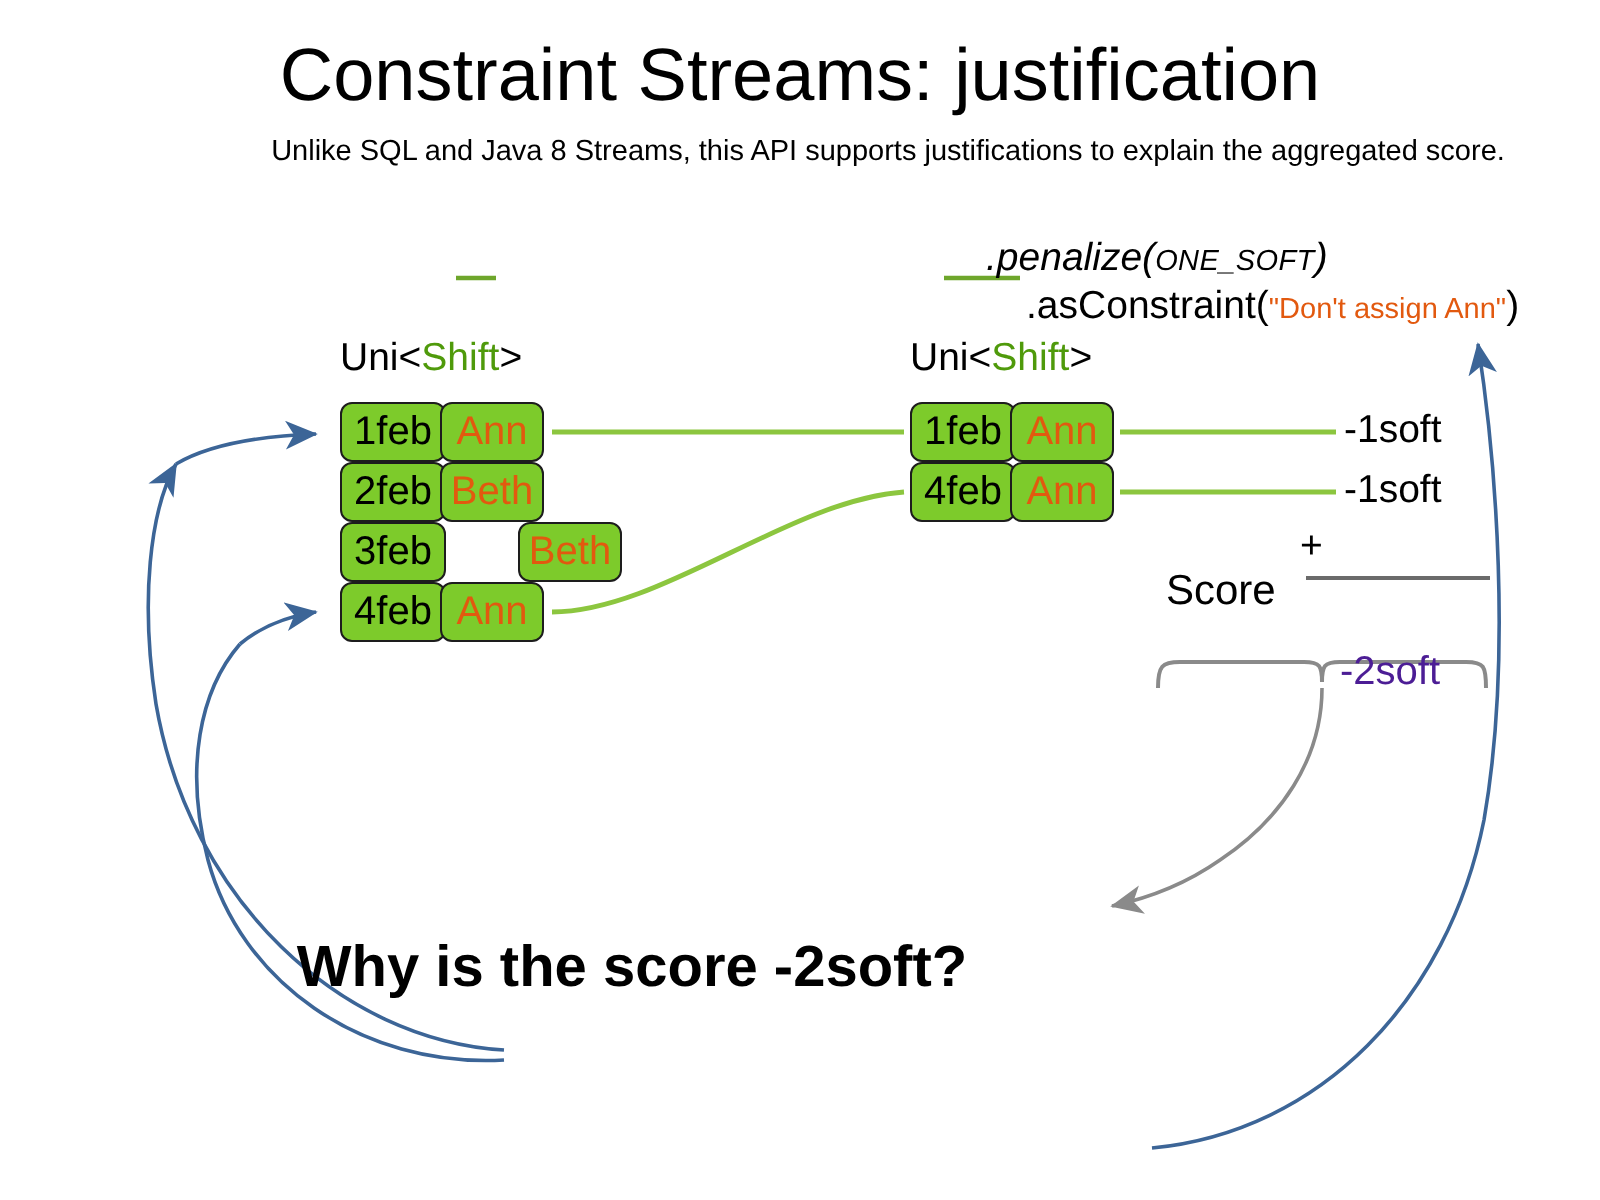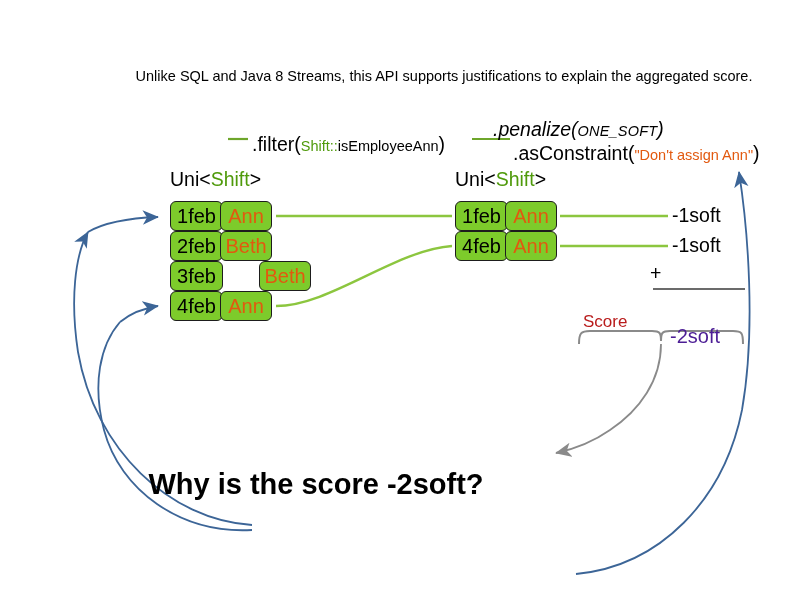--- a/index.html
+++ b/index.html
@@ -134,24 +134,24 @@
     font-size: 19.5px;
     line-height: 22px;
     color: #000;
   }
   #sum-rule {
     left: 653px; top: 288px;
     width: 92px; height: 2px;
     background: #6b6b6b;
   }
   #score-label {
-    left: 583px; top: 311px;
-    font-size: 17px;
-    line-height: 22px;
-    color: #b91c1c;
+    left: 583px; top: 285px;
+    font-size: 21px;
+    line-height: 22px;
+    color: #000000;
     white-space: nowrap;
   }
   #score-total {
     left: 670px; top: 297px;
     font-size: 20px;
     line-height: 22px;
     color: #4c1d95;
     white-space: nowrap;
     margin-top: 28px;
   }
@@ -211,26 +211,24 @@
 
     <path d="M252,525 C170,520 95,450 78,352 C70,300 75,255 88,232" fill="none" stroke="#3C6597" stroke-width="1.8" marker-end="url(#blue-arrow)" transform="translate(0,0)"></path>
     <path d="M88,232 C105,222 130,218 158,217" fill="none" stroke="#3C6597" stroke-width="1.8" marker-end="url(#blue-arrow)"></path>
 
     <path d="M252,530 C180,534 120,490 104,430 C92,384 100,345 120,322" fill="none" stroke="#3C6597" stroke-width="1.8"></path>
     <path d="M120,322 C132,312 145,308 158,306" fill="none" stroke="#3C6597" stroke-width="1.8" marker-end="url(#blue-arrow)"></path>
 
     <path d="M576,574 C660,566 724,500 742,410 C756,330 748,230 739,172" fill="none" stroke="#3C6597" stroke-width="1.8" marker-end="url(#blue-arrow)"></path>
   </svg>
 
+  <div class="abs" id="slide-title">Constraint Streams: justification</div>
   <div class="abs" id="slide-subtitle">Unlike SQL and Java 8 Streams, this API supports justifications to explain the aggregated score.</div>
 
 
-  <div class="abs code" id="code-filter">
-    <span>.filter(</span><span class="green-type small-ref">Shift::</span><span class="small-ref">isEmployeeAnn</span><span>)</span>
-  </div>
 
   <div class="abs code" id="code-penalize">
     <span>.penalize(</span><span class="smallcaps">ONE_SOFT</span><span>)</span>
   </div>
 
   <div class="abs code" id="code-asconstraint">
     <span>.asConstraint(</span><span class="orange-str small-ref">"Don't assign Ann"</span><span>)</span>
   </div>
 
   <div class="abs uni-label" id="uni-label-left">

